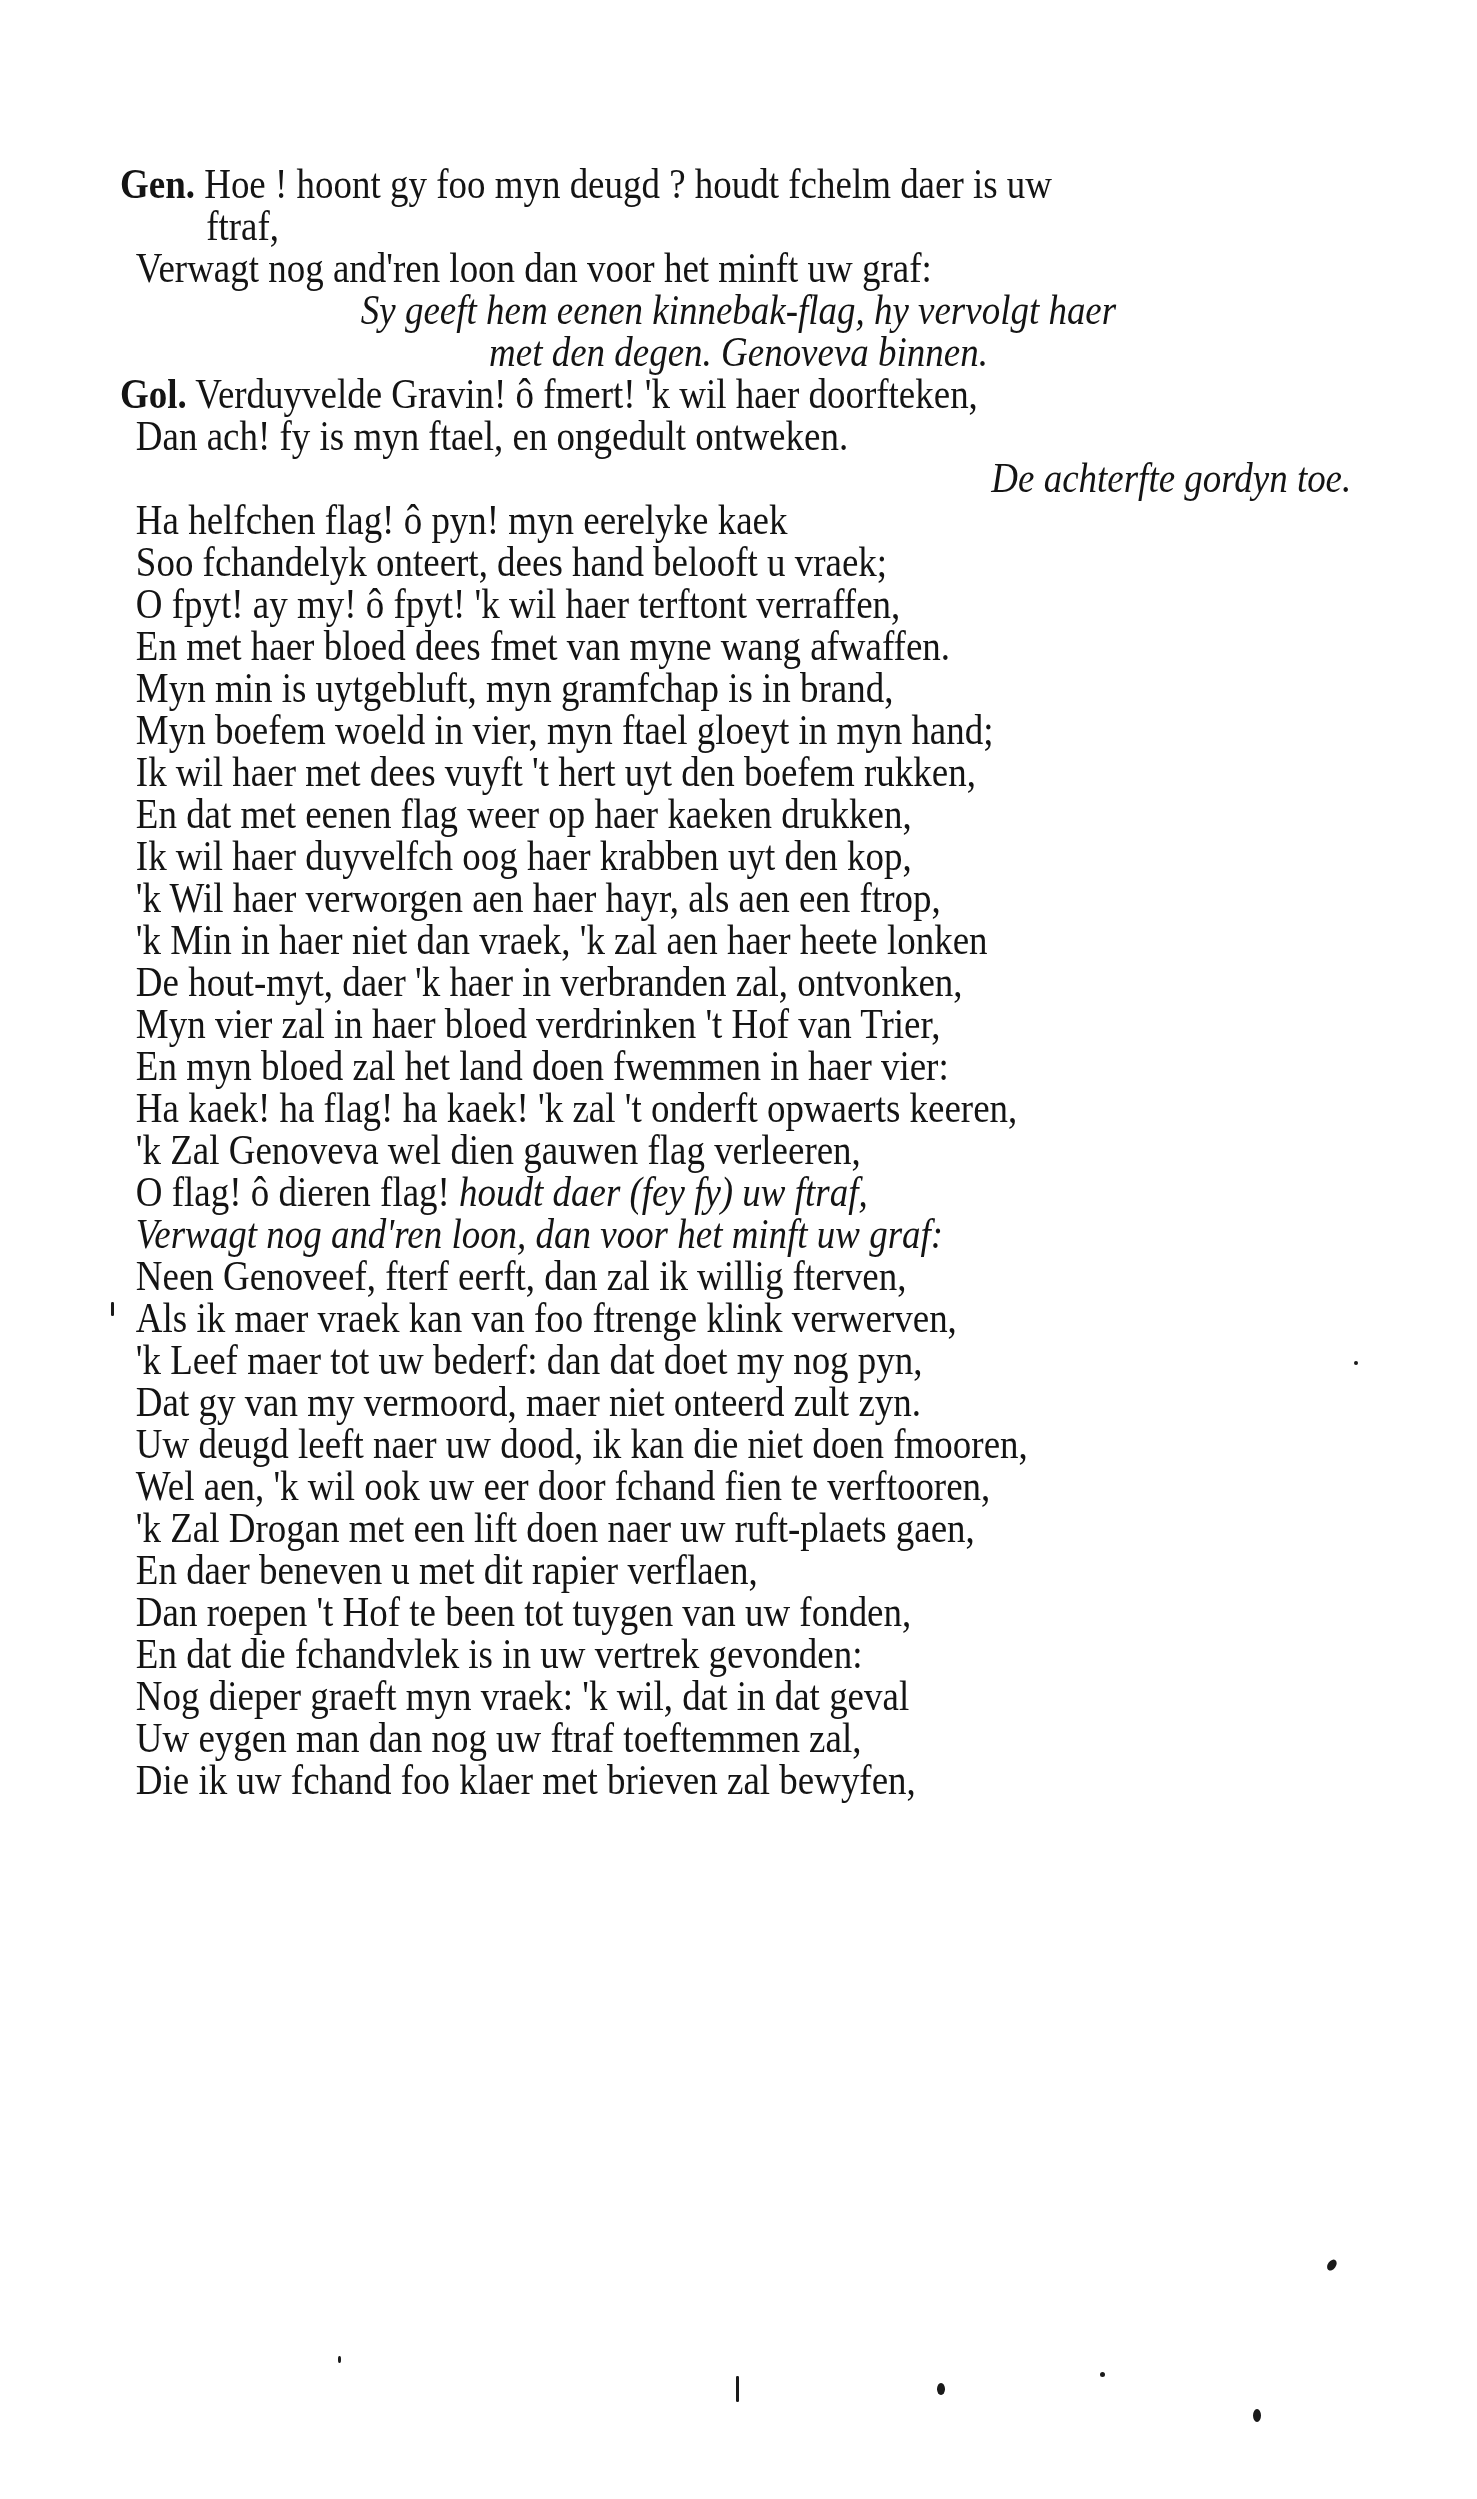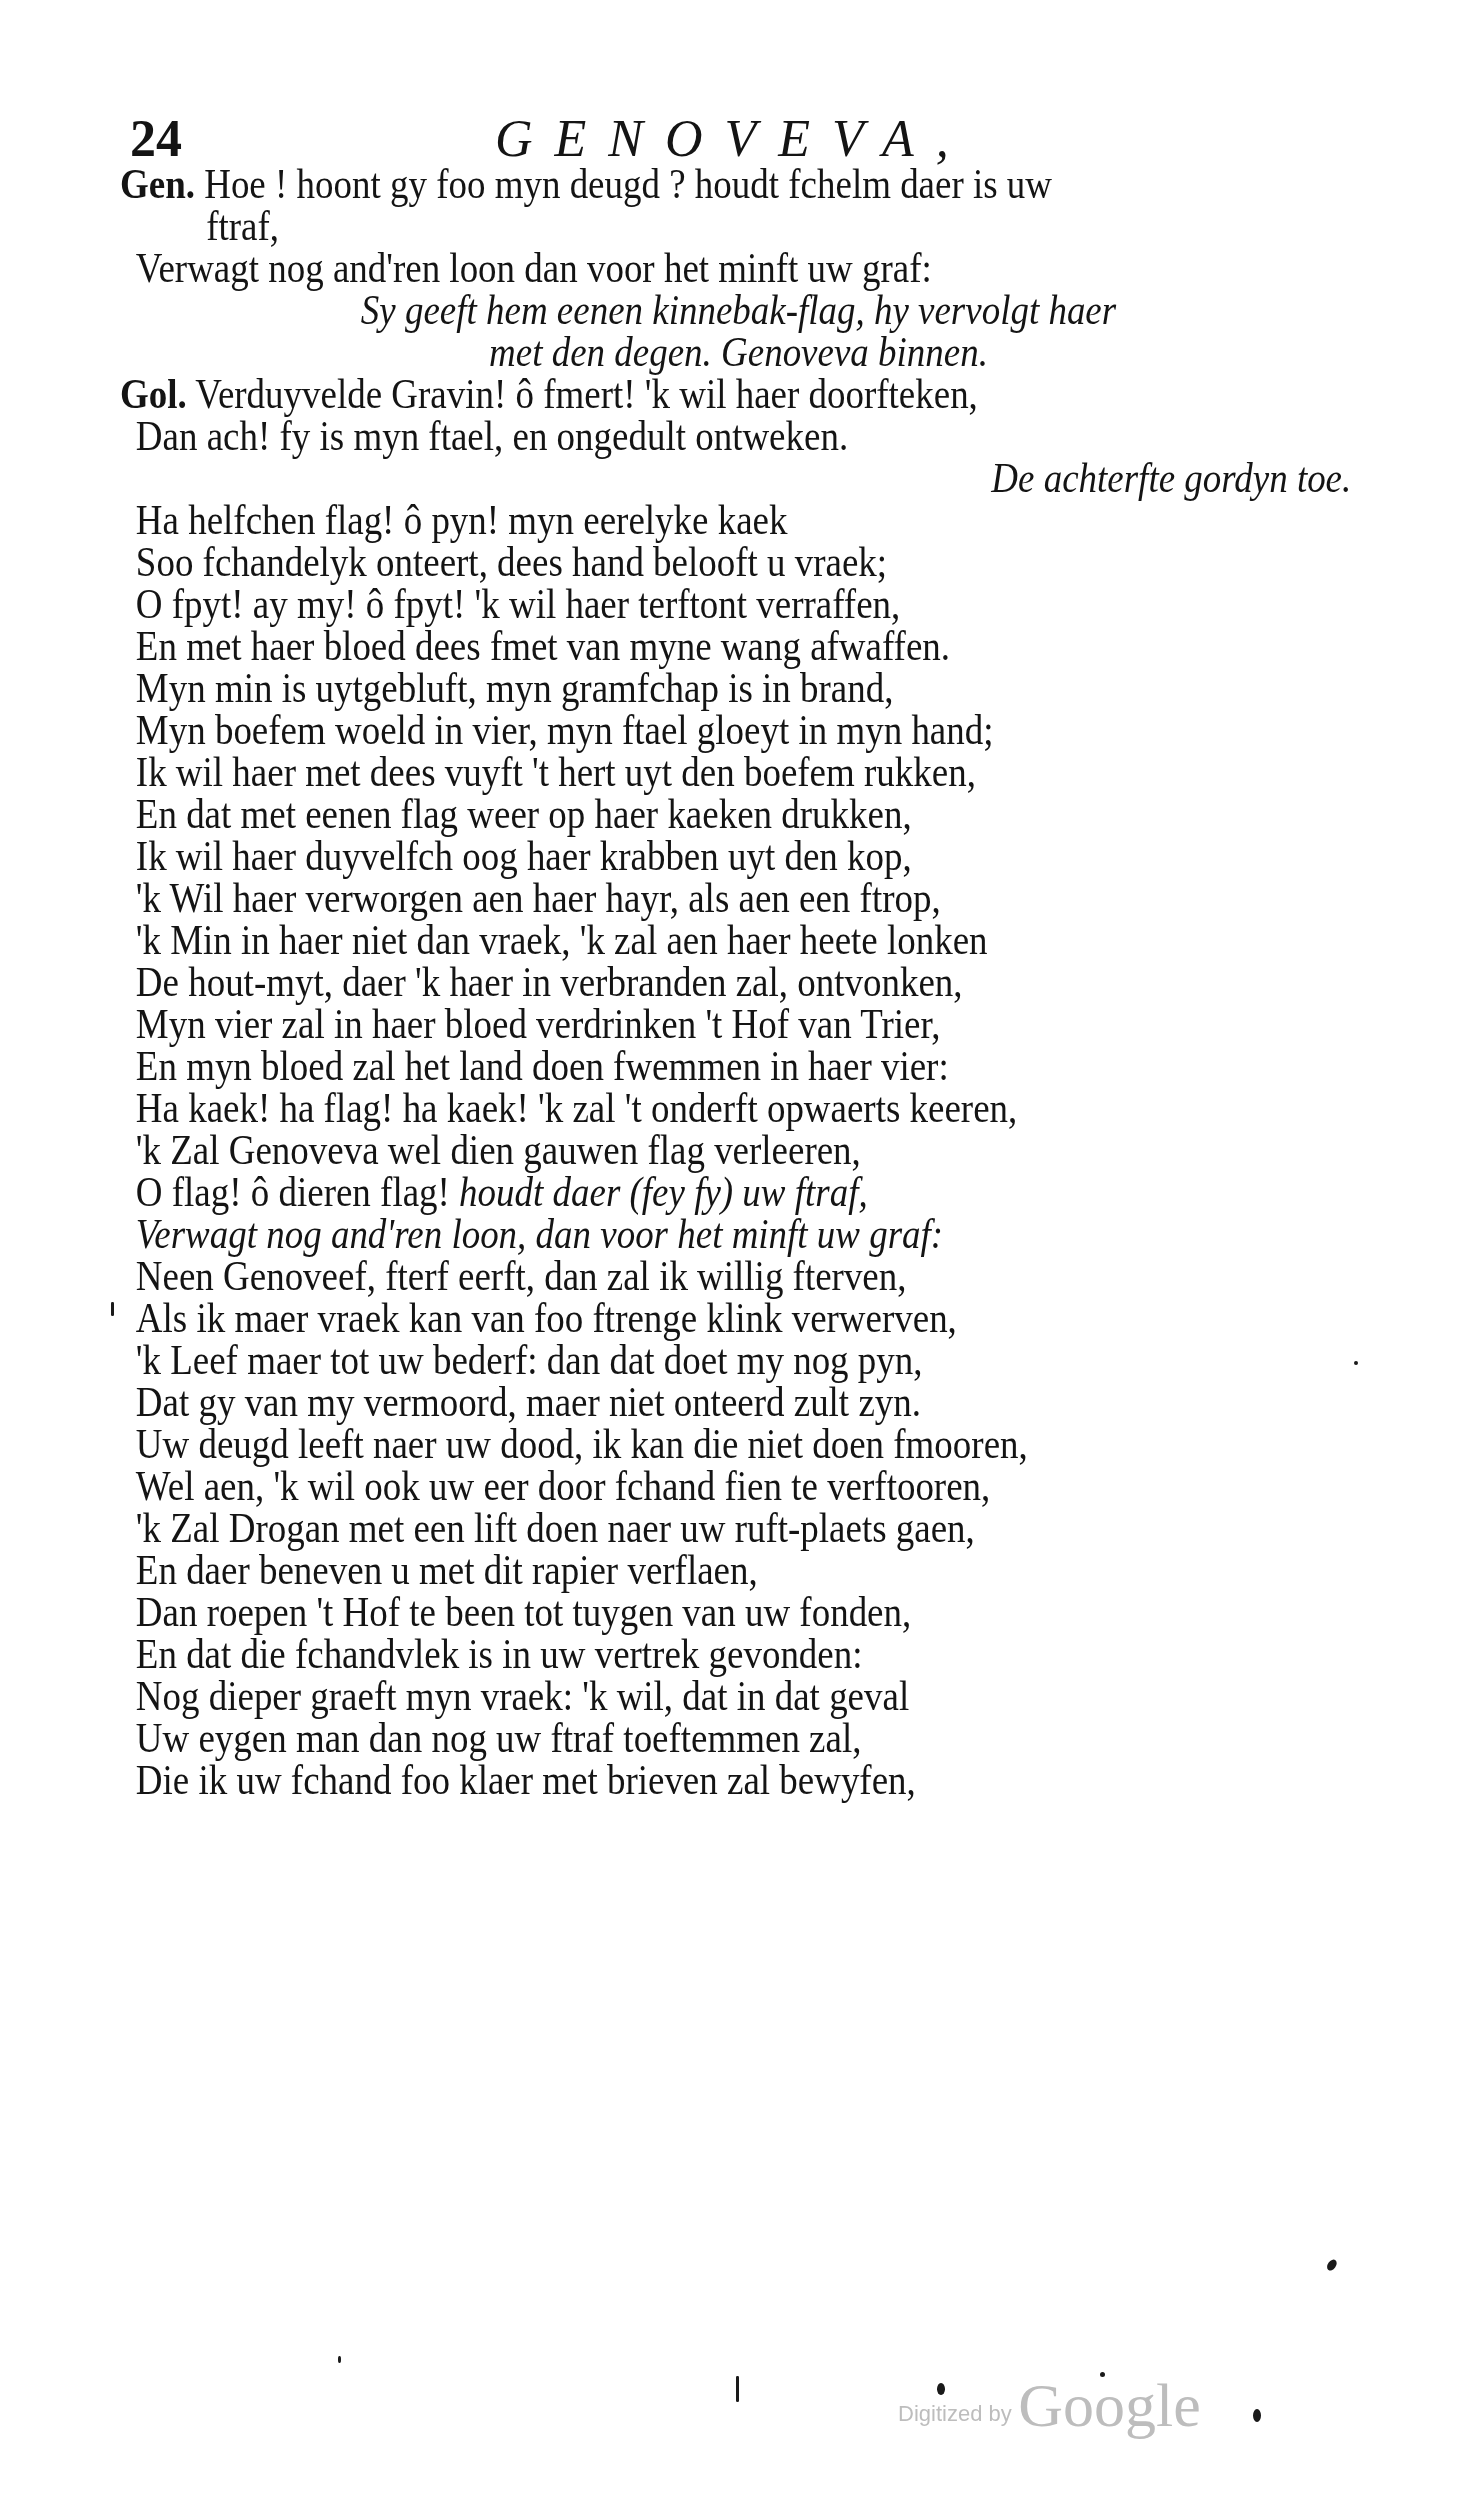--- a/index.html
+++ b/index.html
@@ -35,24 +35,20 @@
     position: absolute; left: 898px; top: 2363px; height: 78px;
     display: flex; align-items: flex-end; color: #bdbdbd;
   }
   .wm-small { font-family: "Liberation Sans", sans-serif; font-size: 22px; margin-right: 6.5px; margin-bottom: 14.3px; }
   .wm-big { font-family: "Liberation Serif", serif; font-size: 62px; line-height: 72px; }
 </style>
 </head>
 <body>
 
 <div class="page">
-  <div class="running-head">
-    <span class="page-number">24</span>
-    <span class="running-title">GENOVEVA,</span>
-  </div>
 
   <div class="text-block" id="text-block">
       <div class="line"><span class="speaker">Gen.</span><span> Hoe ! hoont gy foo myn deugd ? houdt fchelm daer is uw</span></div>
       <div class="line indent2"><span>ftraf,</span></div>
       <div class="line indent"><span>Verwagt nog and'ren loon dan voor het minft uw graf:</span></div>
       <div class="line stage"><span>Sy geeft hem eenen kinnebak-flag, hy vervolgt haer</span></div>
       <div class="line stage"><span>met den degen. Genoveva binnen.</span></div>
       <div class="line"><span class="speaker">Gol.</span><span> Verduyvelde Gravin! ô fmert! 'k wil haer doorfteken,</span></div>
       <div class="line indent"><span>Dan ach! fy is myn ftael, en ongedult ontweken.</span></div>
       <div class="line stage-right"><span>De achterfte gordyn toe.</span></div>
@@ -93,18 +89,14 @@
     <span class="dot" style="left:1328px;top:2259px;width:7.8px;height:11.7px;transform:rotate(35deg);"></span>
     <span class="dot" style="left:937px;top:2383px;width:7.8px;height:11.7px;"></span>
     <span class="dot" style="left:1100px;top:2372px;width:5.2px;height:5.2px;"></span>
     <span class="dot" style="left:1253px;top:2409px;width:7.8px;height:13px;"></span>
     <span class="dot" style="left:736px;top:2376px;width:2.6px;height:26px;border-radius:1.3px;"></span>
     <span class="dot" style="left:338px;top:2356px;width:2.6px;height:6.5px;"></span>
     <span class="dot" style="left:1354px;top:1361px;width:3.9px;height:3.9px;"></span>
     <span class="dot" style="left:111px;top:1302px;width:2.6px;height:14.3px;border-radius:1.3px;"></span>
   </div>
 
-  <div class="watermark">
-    <span class="wm-small">Digitized by</span>
-    <span class="wm-big">Google</span>
-  </div>
 </div>
 
 
 </body></html>

